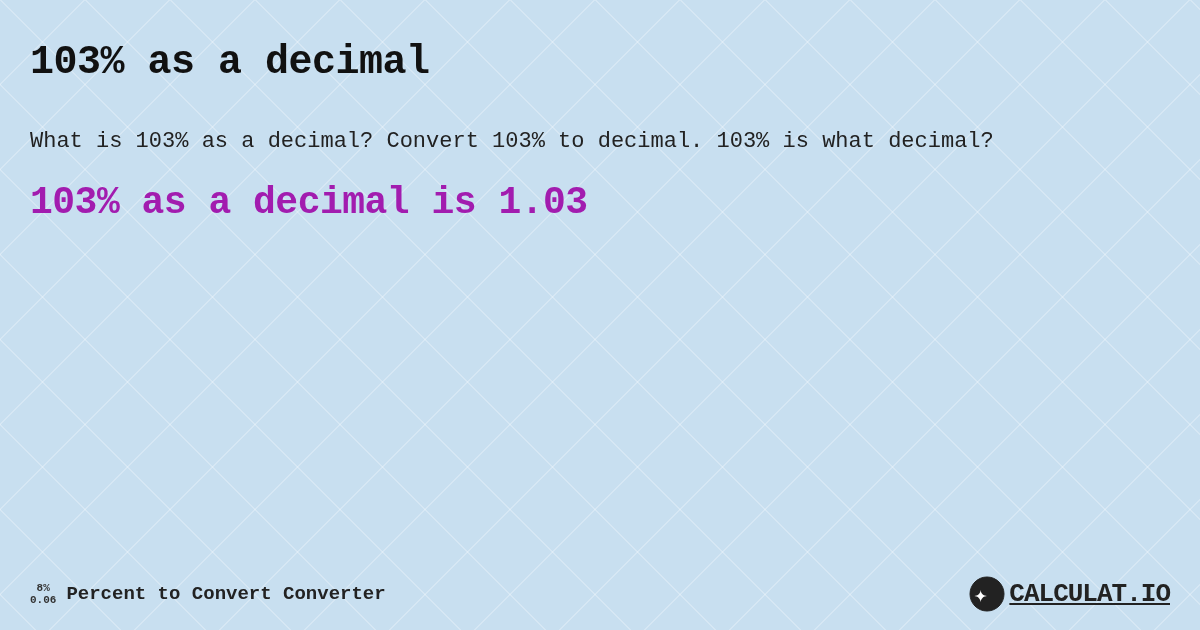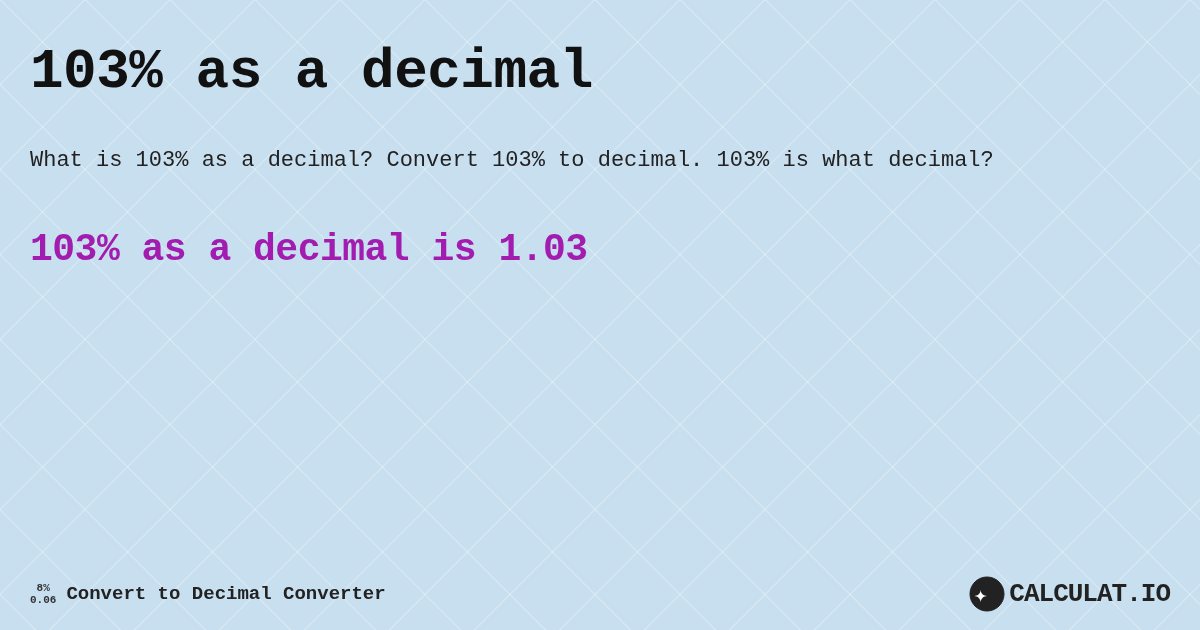--- a/index.html
+++ b/index.html
@@ -36,34 +36,34 @@
       background-size: 85px 85px;
     }
 
     .content {
       position: relative;
       z-index: 1;
       padding: 40px 30px 20px 30px;
     }
 
     .main-title {
-      font-size: 56px;
+      font-size: 40px;
       font-weight: 900;
       color: #111;
       font-family: 'Courier New', Courier, monospace;
       margin-bottom: 40px;
       letter-spacing: -0.5px;
     }
 
     .description {
       font-size: 22px;
       font-family: 'Courier New', Courier, monospace;
       color: #222;
       line-height: 1.55;
-      margin-bottom: 50px;
+      margin-bottom: 22px;
       max-width: 1140px;
     }
 
     .result-text {
       font-size: 38px;
       font-weight: 900;
       font-family: 'Courier New', Courier, monospace;
       color: #a21caf;
       margin-bottom: 40px;
       letter-spacing: -0.5px;
@@ -113,20 +113,21 @@
       width: 36px;
       height: 36px;
     }
 
     .logo-text {
       font-size: 26px;
       font-weight: 900;
       font-family: 'Courier New', Courier, monospace;
       color: #222;
       letter-spacing: -1px;
+      text-decoration: underline;
     }
   </style>
 </head>
 <body>
 
 <div class="bg-pattern"></div>
 
 <div class="content">
 
   <h1 class="main-title">103% as a decimal</h1>
@@ -136,21 +137,21 @@
   <div class="result-text">103% as a decimal is 1.03</div>
 
 </div>
 
 <div class="footer">
   <div class="footer-left">
     <div class="percent-fraction">
       <span>8%</span>
       <span>0.06</span>
     </div>
-    <span class="footer-label">Convert to Decimal Converter</span>
+    <span class="footer-label">Percent to Convert Converter</span>
   </div>
 
   <div class="logo-area">
     <svg class="logo-icon" viewBox="0 0 36 36" fill="none" xmlns="http://www.w3.org/2000/svg">
 
       <circle cx="18" cy="18" r="17" fill="#222" stroke="#222" stroke-width="1"></circle>
 
       <text x="5" y="26" font-size="22" fill="white" font-family="monospace">✦</text>
     </svg>
     <span class="logo-text">CALCULAT.IO</span>

